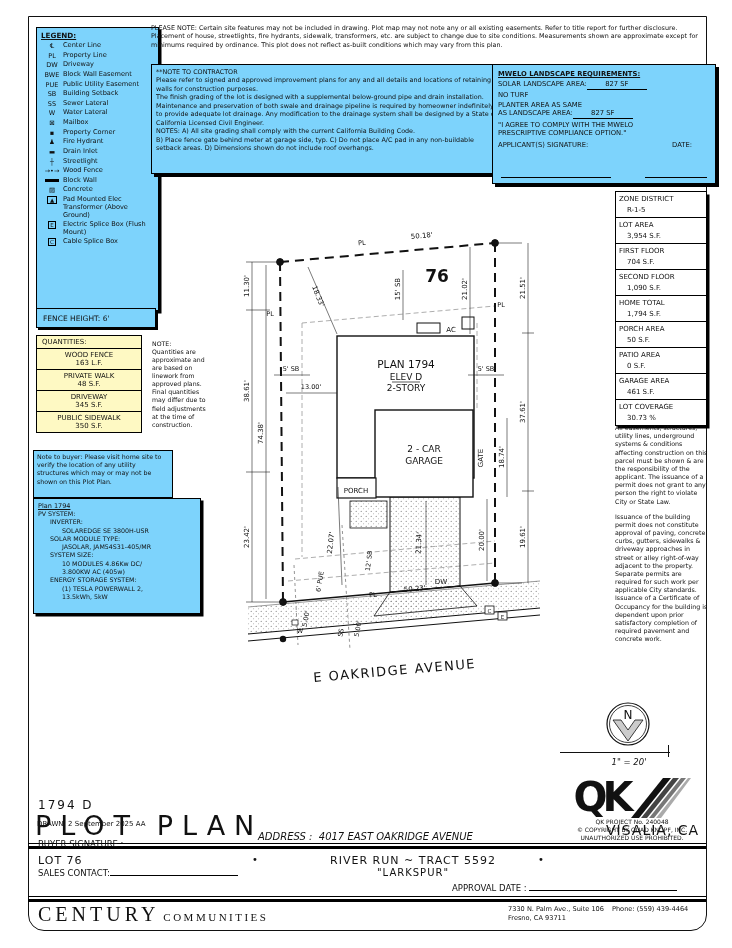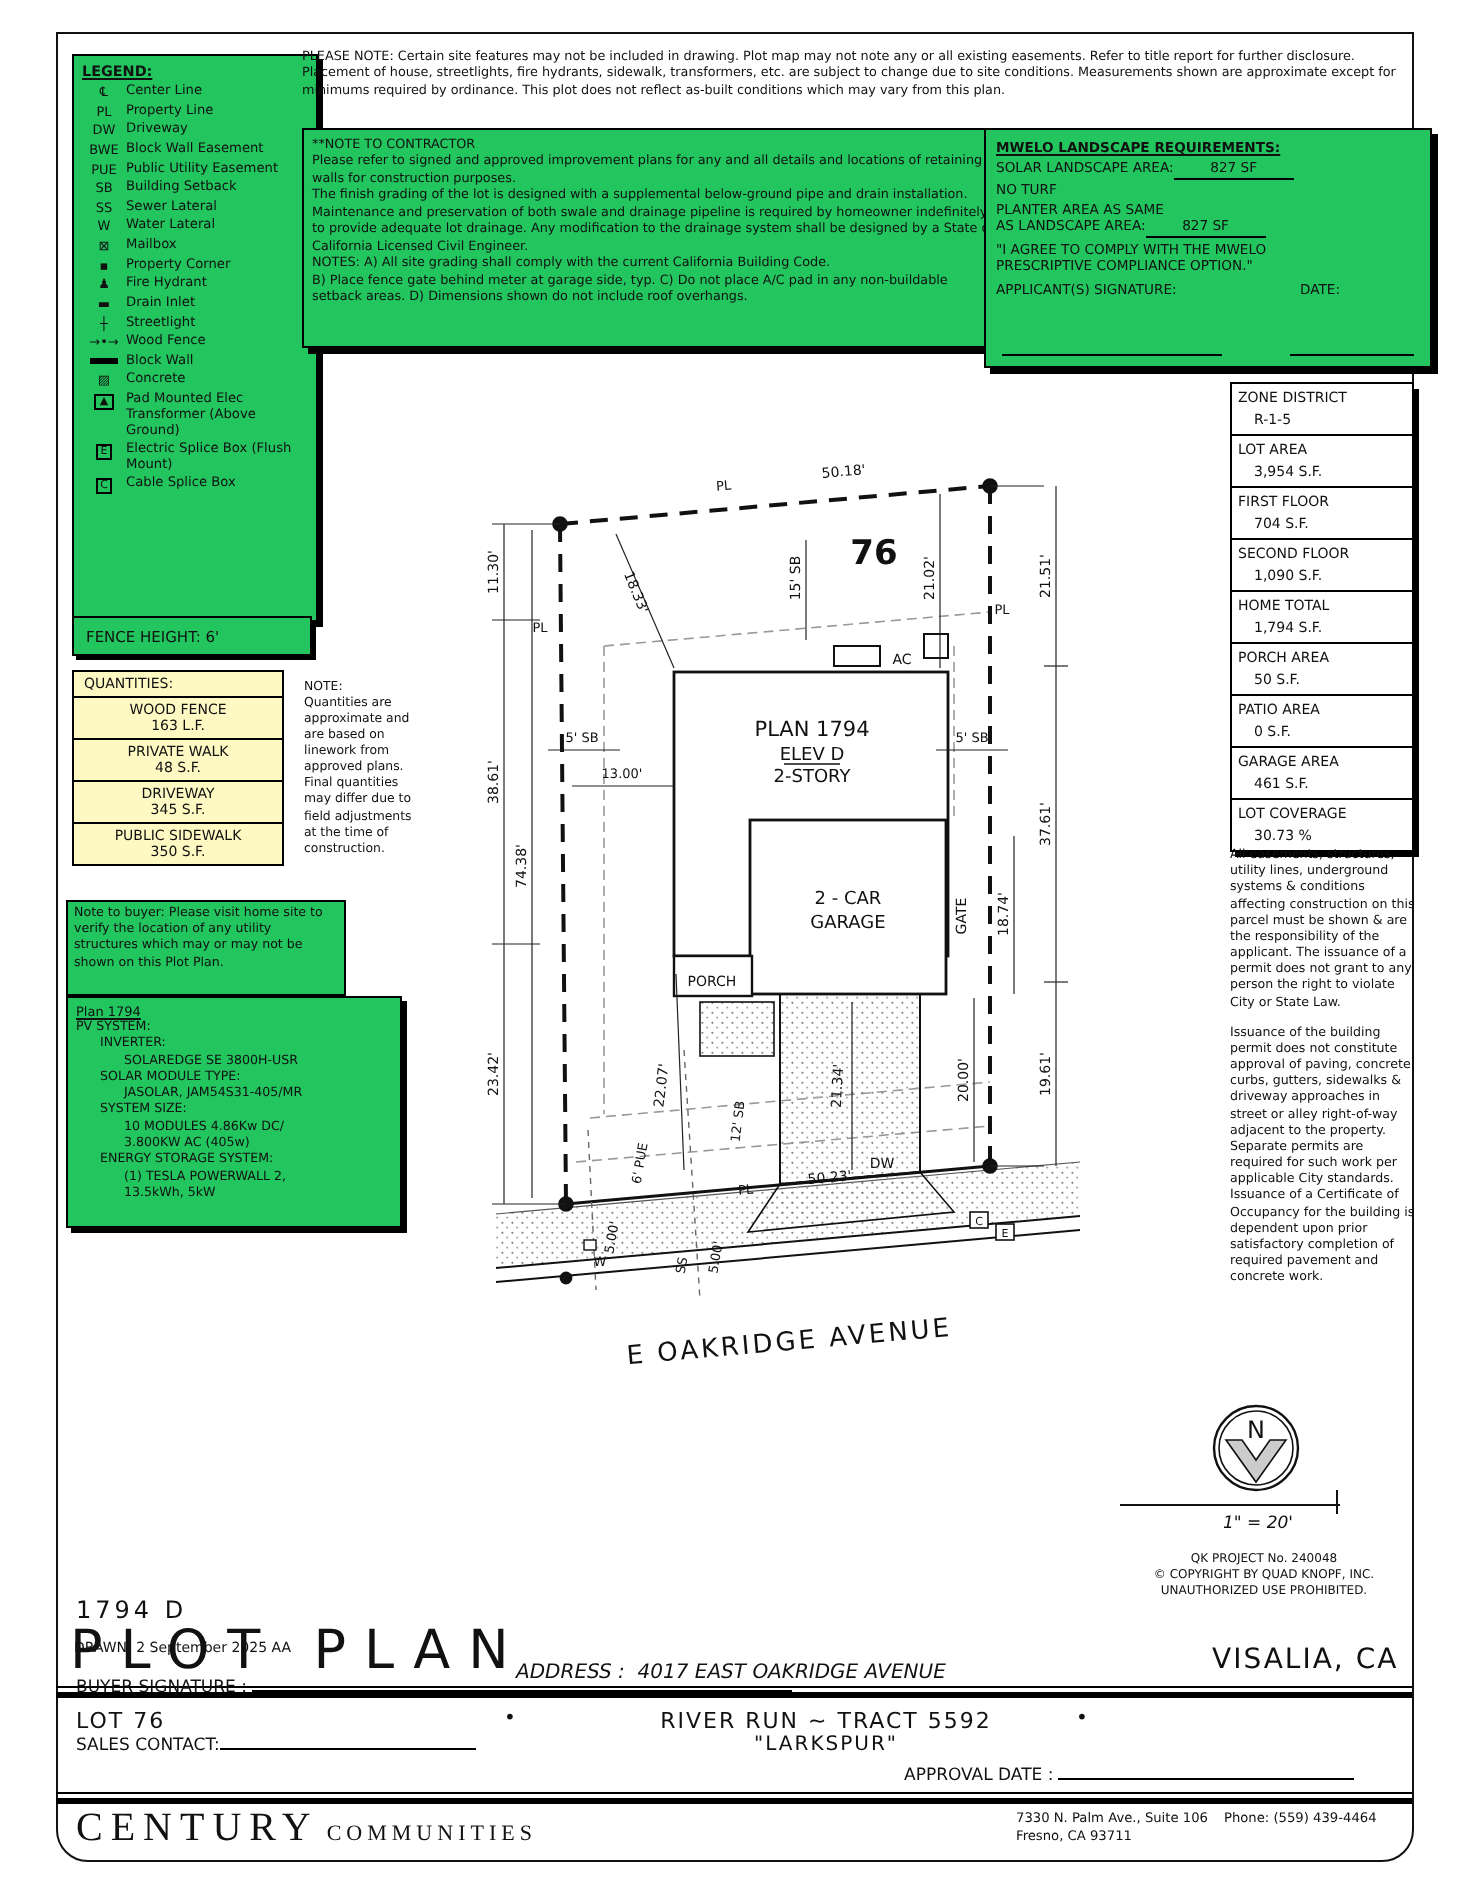--- a/index.html
+++ b/index.html
@@ -1,21 +1,21 @@
 <!DOCTYPE html>
 <html><head>
 <meta charset="utf-8">
 <style>
   html,body{margin:0;padding:0;background:#e8e8e8;}
   .page{position:relative;width:732px;height:948px;background:#fff;color:#111;
         font-family:"DejaVu Sans",sans-serif;overflow:hidden;}
   .abs{position:absolute;}
   .sheet{left:28px;top:16px;width:677px;height:913px;border:1.5px solid #111;
          border-radius:0 0 16px 16px;}
-  .bxp{border:1px solid #000;background:#22c55e;}
+  .bxp{border:1px solid #000;background:#7dd3fc;}
   .t64{font-size:6.4px;line-height:1.32;}
   .t63{font-size:6.3px;line-height:1.3;}
   .u{text-decoration:underline;}
   .b{font-weight:bold;}
   
   .lg-row{display:flex;align-items:flex-start;margin:0 0 1.5px 0;}
   .lg-sym{width:22px;flex:0 0 22px;text-align:center;font-size:6.5px;line-height:1.25;}
   .lg-lab{flex:1;font-size:6.6px;line-height:1.18;}
   .lgbox{display:inline-block;border:1px solid #000;font-size:5.5px;line-height:1.1;
          padding:0 1.5px;}
@@ -173,21 +173,21 @@
   <div class="abs bxp" style="left:492px;top:64px;width:212px;height:110px;padding:4px 5px;font-size:6.8px;line-height:1.5;box-shadow:3px 3px 0 #000;">
     <div class="b u">MWELO LANDSCAPE REQUIREMENTS:</div>
     <div><span>SOLAR LANDSCAPE AREA:</span><span class="sigline" style="width:60px;text-align:center;">827 SF</span></div>
     <div>NO TURF</div>
     <div style="line-height:1.25;">PLANTER AREA AS SAME</div>
     <div style="line-height:1.25;"><span>AS LANDSCAPE AREA:</span><span class="sigline" style="width:60px;text-align:center;">827 SF</span></div>
     <div style="margin-top:2px;line-height:1.25;">"I AGREE TO COMPLY WITH THE MWELO</div>
     <div style="line-height:1.25;">PRESCRIPTIVE COMPLIANCE OPTION."</div>
     <div style="margin-top:2px;display:flex;justify-content:space-between;">
       <span>APPLICANT(S) SIGNATURE:</span>
-        <span style="margin-right:40px;">DATE:</span>
+        <span style="margin-right:18px;">DATE:</span>
     </div>
     <span class="sigline abs" style="left:8px;bottom:5px;width:110px;"></span>
     <span class="sigline abs" style="right:8px;bottom:5px;width:62px;"></span>
   </div>
 
   <div class="abs" style="left:615px;top:192px;width:92px;box-shadow:2.5px 2.5px 0 #000;">
     <div class="z-row">
         <div>ZONE DISTRICT</div>
         <div class="z-val">R-1-5</div>
       </div>
@@ -365,20 +365,29 @@
     <circle cx="40" cy="29" r="21" fill="none" stroke="#111" stroke-width="1.2"></circle>
     <circle cx="40" cy="29" r="18.5" fill="none" stroke="#111" stroke-width="0.8"></circle>
     <polygon points="25,25 40,46 55,25 47,25 40,35 33,25" fill="#ccc" stroke="#111" stroke-width="0.8"></polygon>
     <text x="40" y="24" font-size="12" text-anchor="middle">N</text>
   </svg>
   <div class="abs" style="left:560px;top:752px;width:110px;border-top:1px solid #111;"></div>
   <div class="abs" style="left:668px;top:745px;width:1px;height:12px;background:#111;"></div>
   <div class="abs" style="left:588px;top:757px;width:82px;text-align:center;font-size:8.5px;font-style:italic;">1" = 20'</div>
 
   <div class="abs" style="left:556px;top:776px;width:152px;text-align:center;">
+    <div style="display:flex;align-items:center;justify-content:center;">
+      <span style="font-size:40px;font-weight:800;letter-spacing:-5px;line-height:1;">QK</span>
+      <svg width="62" height="42" viewBox="0 0 62 42">
+        <polygon points="2,42 34,2 42,2 10,42" fill="#111"></polygon>
+        <polygon points="12,42 44,2 50,2 18,42" fill="#444"></polygon>
+        <polygon points="20,42 52,2 57,2 25,42" fill="#777"></polygon>
+        <polygon points="27,42 59,2 62,2 32,42" fill="#aaa"></polygon>
+      </svg>
+    </div>
     <div style="font-size:6px;line-height:1.35;">QK PROJECT No. 240048</div>
     <div style="font-size:6px;line-height:1.35;">©  COPYRIGHT BY QUAD KNOPF, INC.</div>
     <div style="font-size:6px;line-height:1.35;">UNAUTHORIZED USE PROHIBITED.</div>
   </div>
 
   <div class="abs" style="left:37px;top:820px;font-size:7px;">DRAWN:   2 September 2025   AA</div>
   <div class="abs" style="left:38px;top:798px;font-size:12px;letter-spacing:2px;">1794   D</div>
   <div class="abs" style="left:35px;top:810px;font-size:27px;letter-spacing:9px;font-weight:400;">PLOT PLAN</div>
   <div class="abs" style="left:258px;top:831px;font-size:10px;font-style:italic;">
     <span>ADDRESS :</span>&nbsp;&nbsp;<span>4017 EAST OAKRIDGE AVENUE</span>

